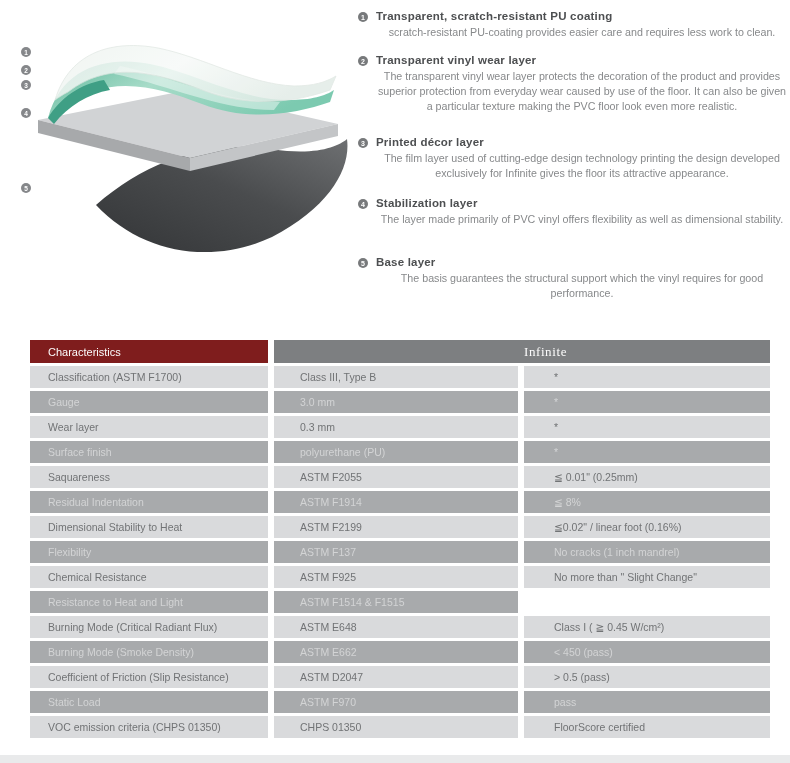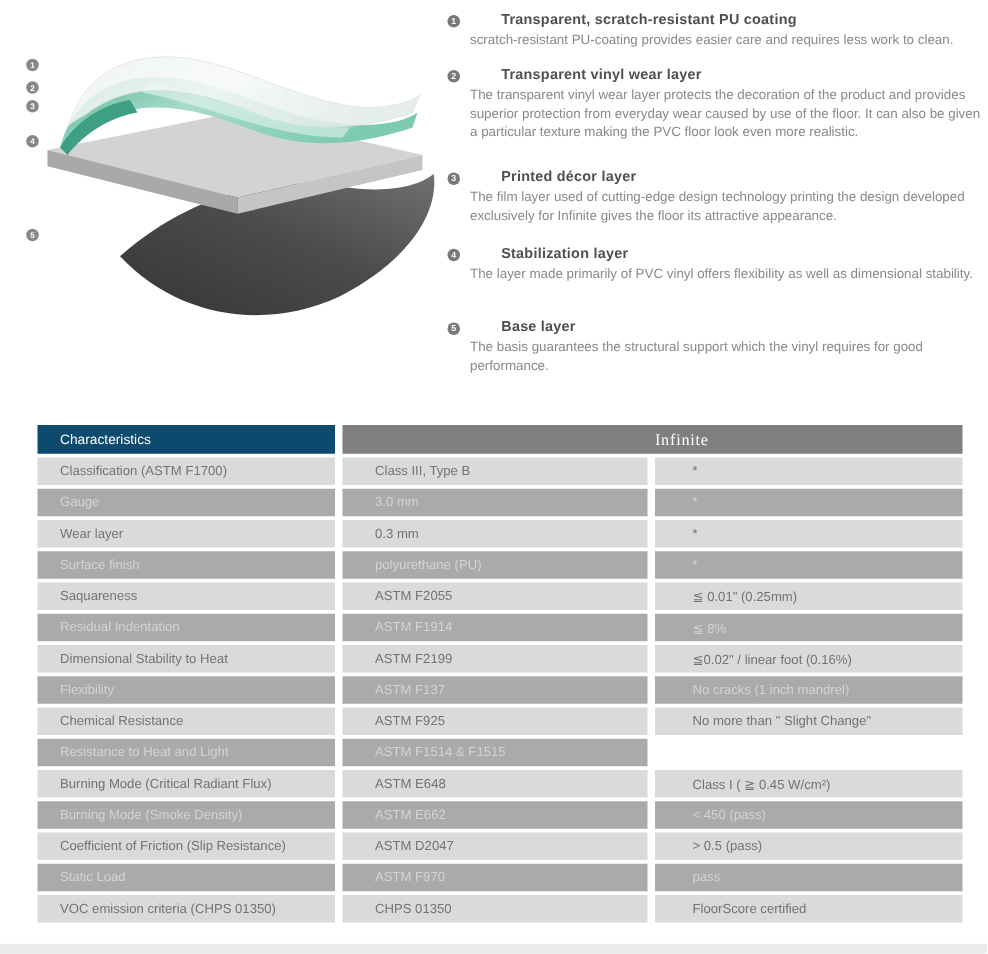--- a/index.html
+++ b/index.html
@@ -7,41 +7,41 @@
     width:790px; height:763px; position:relative; overflow:hidden;
     background:#ffffff; font-family:"Liberation Sans", sans-serif;
   }
 
   
   .diagram { position:absolute; left:0; top:0; width:360px; height:280px; }
 
   
   .layer-text { position:absolute; left:358px; top:8px; width:432px; height:272px; }
   .layer-block { position:absolute; left:0; width:430px; }
-  .layer-head { display:flex; align-items:flex-start;gap:25px; }
+  .layer-head { display:flex; align-items:flex-start; }
   .bullet {
     flex:0 0 10px; width:10px; height:10px; border-radius:50%;
     background:#77797b; color:#ffffff; font-size:7px; font-weight:bold;
     display:flex; align-items:center; justify-content:center; margin-top:2px;
   }
   .layer-title {
     margin-left:8px; font-weight:bold; color:#4d4f51; font-size:11.5px; letter-spacing:0.2px;
   }
   .layer-desc {
-    margin-left:18px; margin-top:3px; color:#87898b; font-size:10.7px; line-height:15px;
+    margin-left:18px; margin-top:3px; color:#87898b; font-size:10.7px; line-height:15px;text-align:center;
   }
 
   
   .tbl { position:absolute; left:30px; top:340px; width:740px; }
   .t-head {
     display:grid; grid-template-columns:238px 496px; column-gap:6px;
     height:23px; margin-bottom:3px;
   }
   .t-head .h1 {
-    background:#0c4a6e; color:#fcfcfc; font-size:11px;
+    background:#7f1d1d; color:#fcfcfc; font-size:11px;
     display:flex; align-items:center; padding-left:18px;
   }
   .t-head .h2 {
     background:#7d7f81; color:#fcfcfc; font-size:13px; letter-spacing:0.6px;
     font-family:"Liberation Serif", serif;
     display:flex; align-items:center; justify-content:center;padding-left:47px;
   }
   .t-row {
     display:grid; grid-template-columns:238px 244px 246px; column-gap:6px;
     height:22px; margin-bottom:3px; font-size:10.5px;

